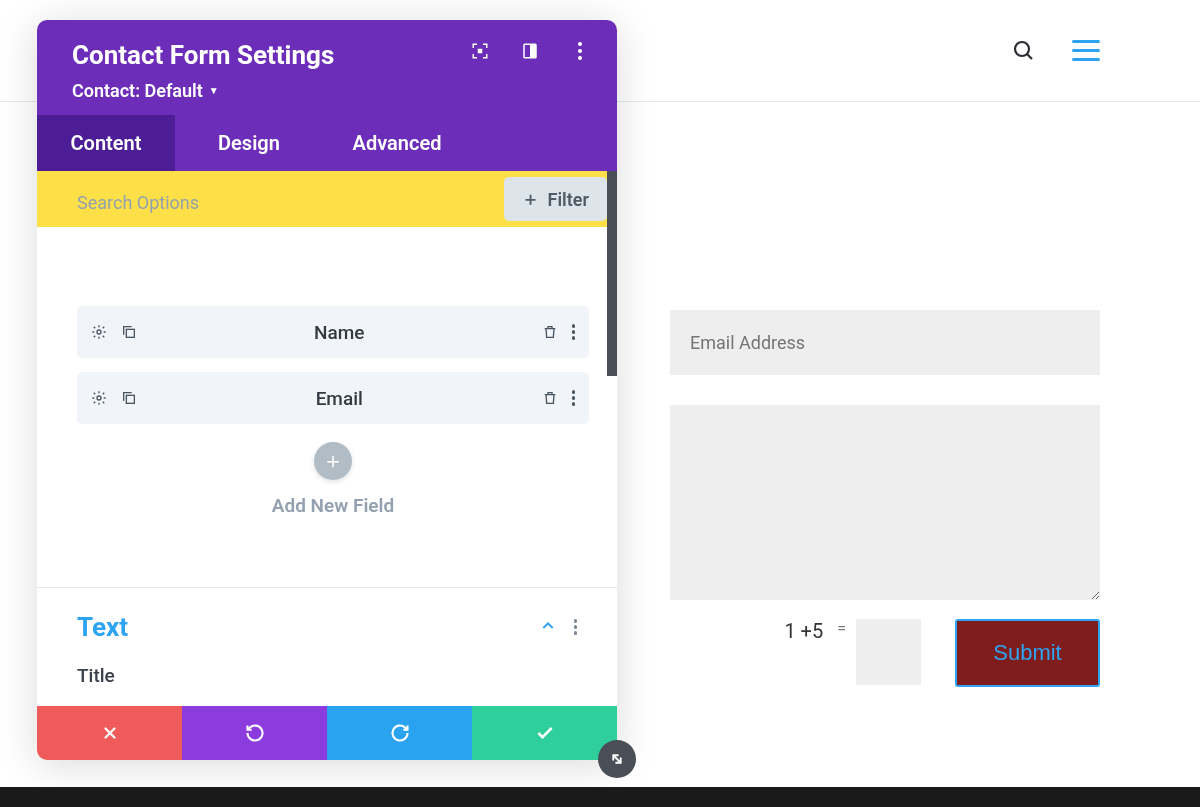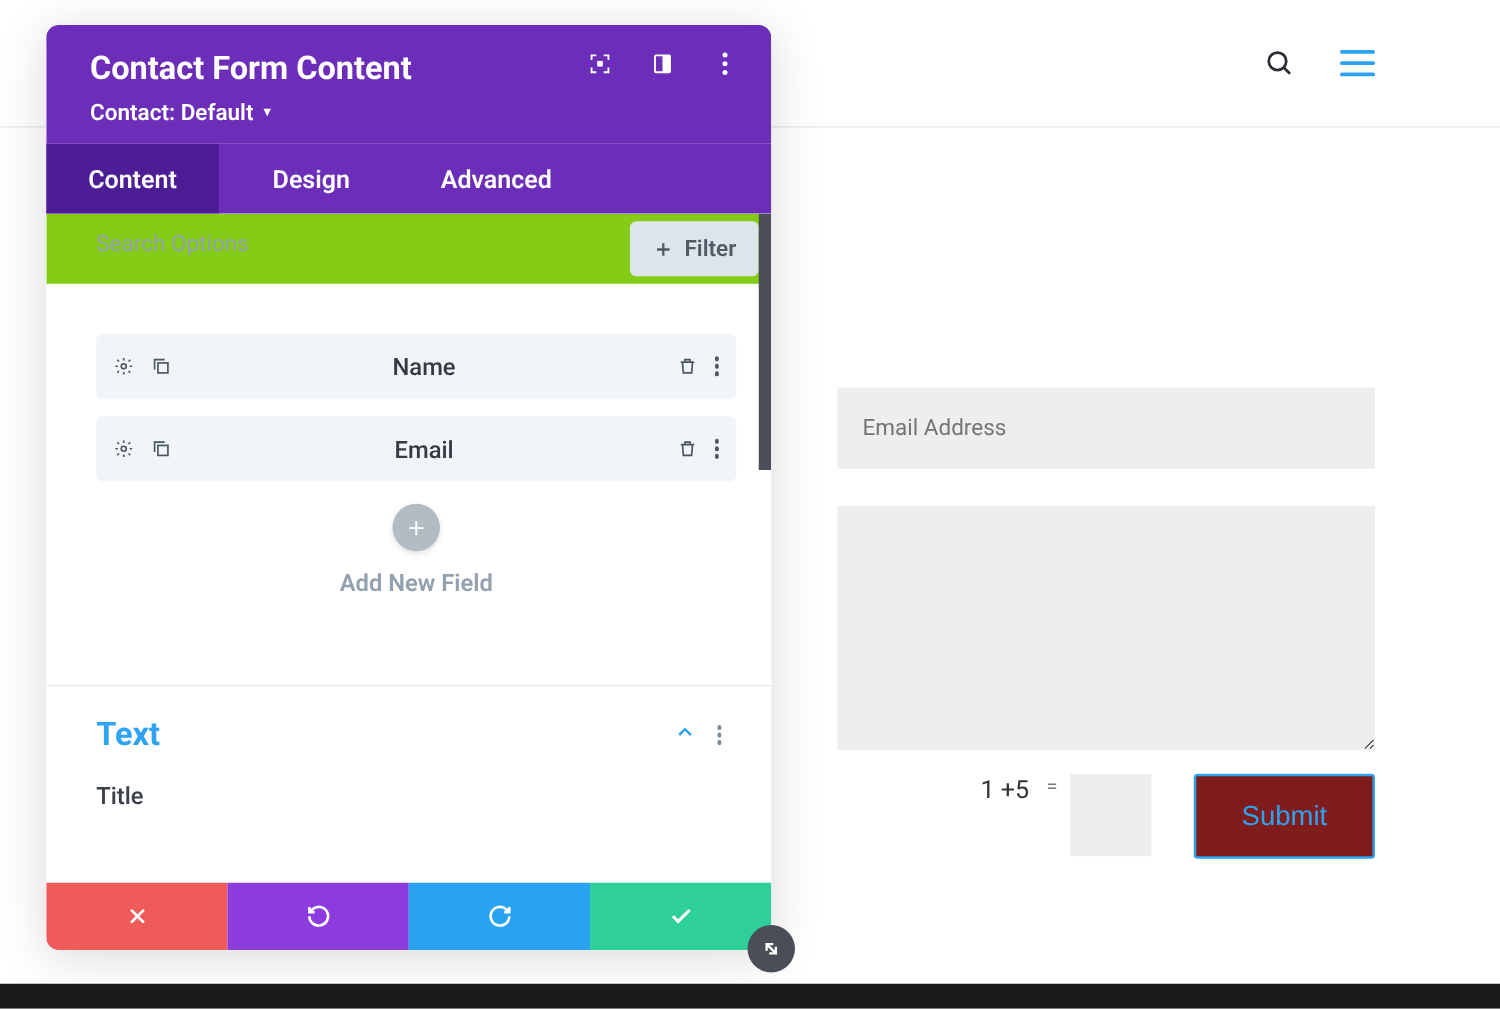--- a/index.html
+++ b/index.html
@@ -124,22 +124,22 @@
 
   .modal-body {
     flex: 1;
     overflow: hidden;
     position: relative;
     background: #fff;
   }
 
   .search-row {
     display: flex;
-    align-items: flex-start;
-    background: #84cc16;
+    align-items: flex-end;
+    background: #fde047;
   }
   .search-input {
     flex: 1;
     border: none;
     background: transparent;
     font-size: 18px;
     padding: 14px 18px 14px 40px;
     color: #4a5568;
     font-family: inherit;
   }
@@ -153,20 +153,21 @@
     padding: 10px 18px;
     border-radius: 5px;
     margin: 6px 10px 6px 0;
     font-size: 18px;
     font-weight: 600;
     cursor: pointer;
   }
 
   .fields-zone {
     padding: 40px 28px 34px 40px;
+    margin-top: 39px;
   }
   .field-item {
     background: #f1f5f9;
     border-radius: 5px;
     height: 52px;
     display: flex;
     align-items: center;
     padding: 0 14px;
     margin-bottom: 14px;
   }
@@ -268,21 +269,21 @@
   <div class="captcha-row">
     <span class="captcha-text">1 +5</span>
     <span class="captcha-eq">=</span>
     <input class="captcha-box" style="">
     <button class="submit-btn">Submit</button>
   </div>
 </div>
 
 <div class="modal">
   <div class="modal-header">
-    <div class="modal-title">Contact Form Content</div>
+    <div class="modal-title">Contact Form Settings</div>
     <div class="modal-preset">
       <span>Contact: Default</span>
       <span class="caret">▼</span>
     </div>
     <div class="modal-header-icons">
       <span class="hdr-icon">
         <svg viewBox="0 0 24 24" fill="none" stroke="currentColor" stroke-width="2">
             <path d="M3 8V3h5M21 8V3h-5M3 16v5h5M21 16v5h-5"></path>
             <rect x="10" y="10" width="4" height="4" fill="currentColor"></rect>
           </svg>

